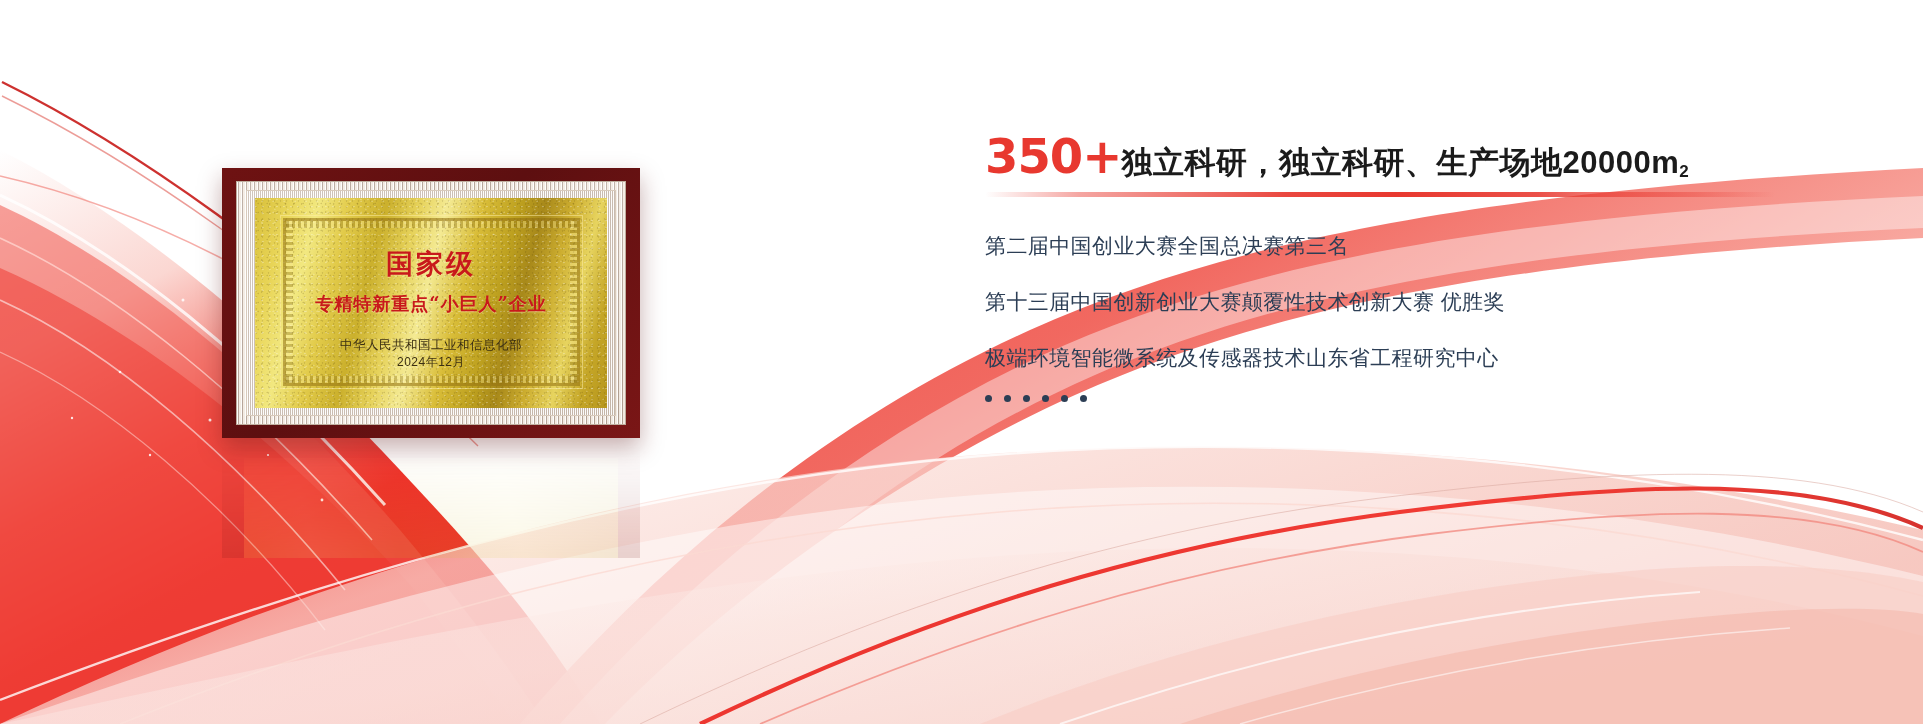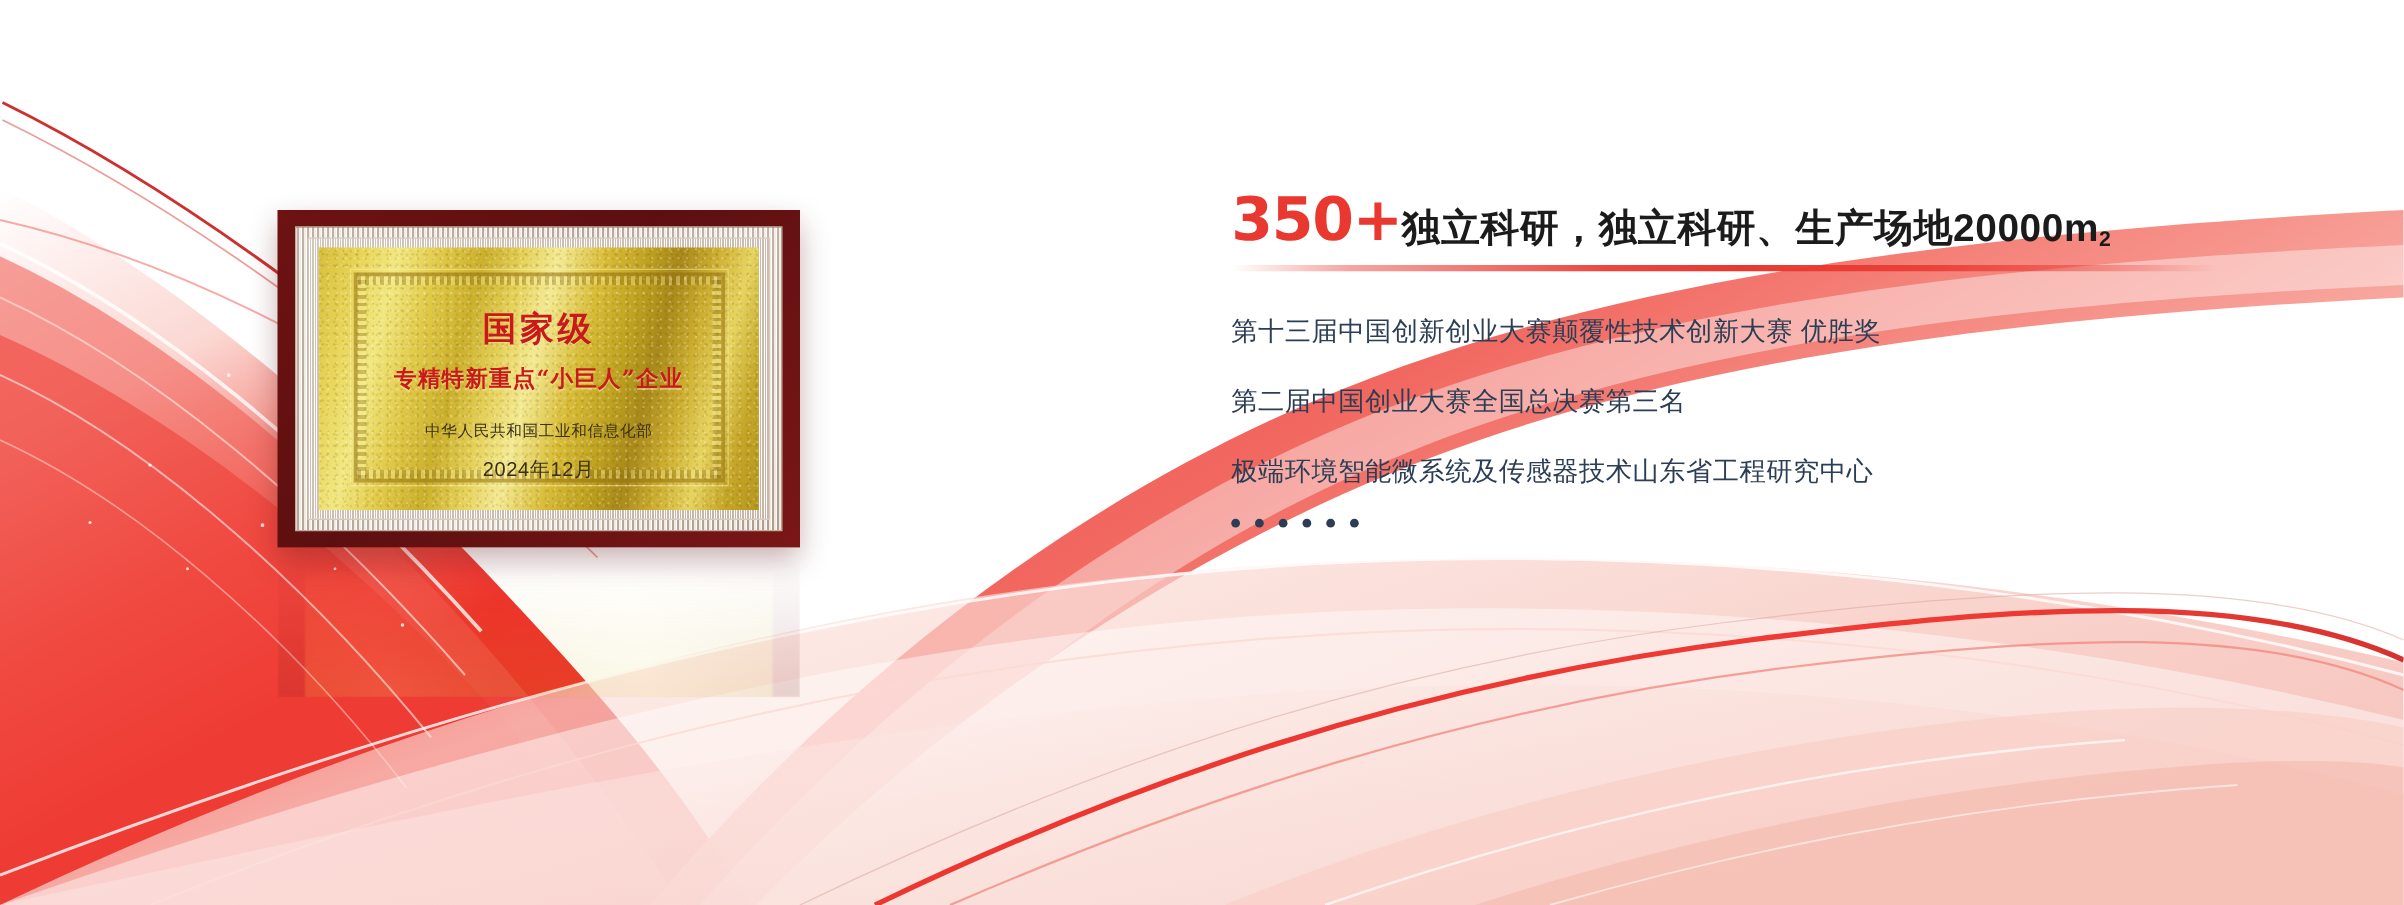--- a/index.html
+++ b/index.html
@@ -99,38 +99,38 @@
   .pt-title2{
     margin-top:18px;
     font-size:18px;font-weight:bold;color:#c8191b;
     letter-spacing:1px;line-height:1;
     font-family:"DejaVu Serif","Liberation Serif",serif;
     text-shadow:0 1px 0 rgba(255,240,170,.45);
   }
   .pt-issuer{
     margin-top:24px;font-size:12.5px;color:#3b2f12;letter-spacing:.5px;
   }
-  .pt-date{margin-top:12px;font-size:16px;color:#3b2f12;letter-spacing:.5px;text-align:center;}
+  .pt-date{margin-top:0;font-size:12px;color:#3b2f12;letter-spacing:.5px;text-align:center;}
 
   
   .plaque-reflection{
     position:absolute;left:222px;top:440px;width:418px;height:118px;
     transform:scaleY(-1);
     opacity:.17;
     -webkit-mask-image:linear-gradient(to top, transparent 4%, rgba(0,0,0,.85) 96%);
             mask-image:linear-gradient(to top, transparent 4%, rgba(0,0,0,.85) 96%);
     filter:blur(.7px);
     pointer-events:none;
   }
   .refl-frame{position:absolute;inset:0;background:linear-gradient(135deg,#6e1212,#7a1616);}
   .refl-gold{position:absolute;left:22px;top:0;right:22px;bottom:18px;
     background:linear-gradient(104deg,#d8bf3a,#f2e880 18%,#cbb02c 40%,#e7d45f 70%,#b6961c);}
 
   
-  .content{position:absolute;left:985px;top:152px;width:820px;}
+  .content{position:absolute;left:985px;top:132px;width:820px;}
   .headline{
     display:flex;align-items:flex-end;white-space:nowrap;
     line-height:1;
   }
   .hl-num{
     font-size:48px;font-weight:bold;color:#e8382f;
     letter-spacing:-1px;font-family:"DejaVu Sans","Liberation Sans",sans-serif;
   }
   .hl-rest{
     font-size:31px;font-weight:bold;color:#1b1b1b;
@@ -292,22 +292,22 @@
 
     <div class="headline">
       <span class="hl-num">350+</span>
       <span class="hl-rest">独立科研，独立科研、生产场地20000m</span>
       <span class="hl-sup">2</span>
     </div>
 
     <div class="hl-underline"></div>
 
     <ul class="honor-list">
+      <li class="honor-item">第二届中国创业大赛全国总决赛第三名</li>
       <li class="honor-item">第十三届中国创新创业大赛颠覆性技术创新大赛 优胜奖</li>
-      <li class="honor-item">第二届中国创业大赛全国总决赛第三名</li>
       <li class="honor-item">极端环境智能微系统及传感器技术山东省工程研究中心</li>
       <li class="honor-item ellipsis-dots">
         <span></span>
         <span></span>
         <span></span>
         <span></span>
         <span></span>
         <span></span>
       </li>
     </ul>

